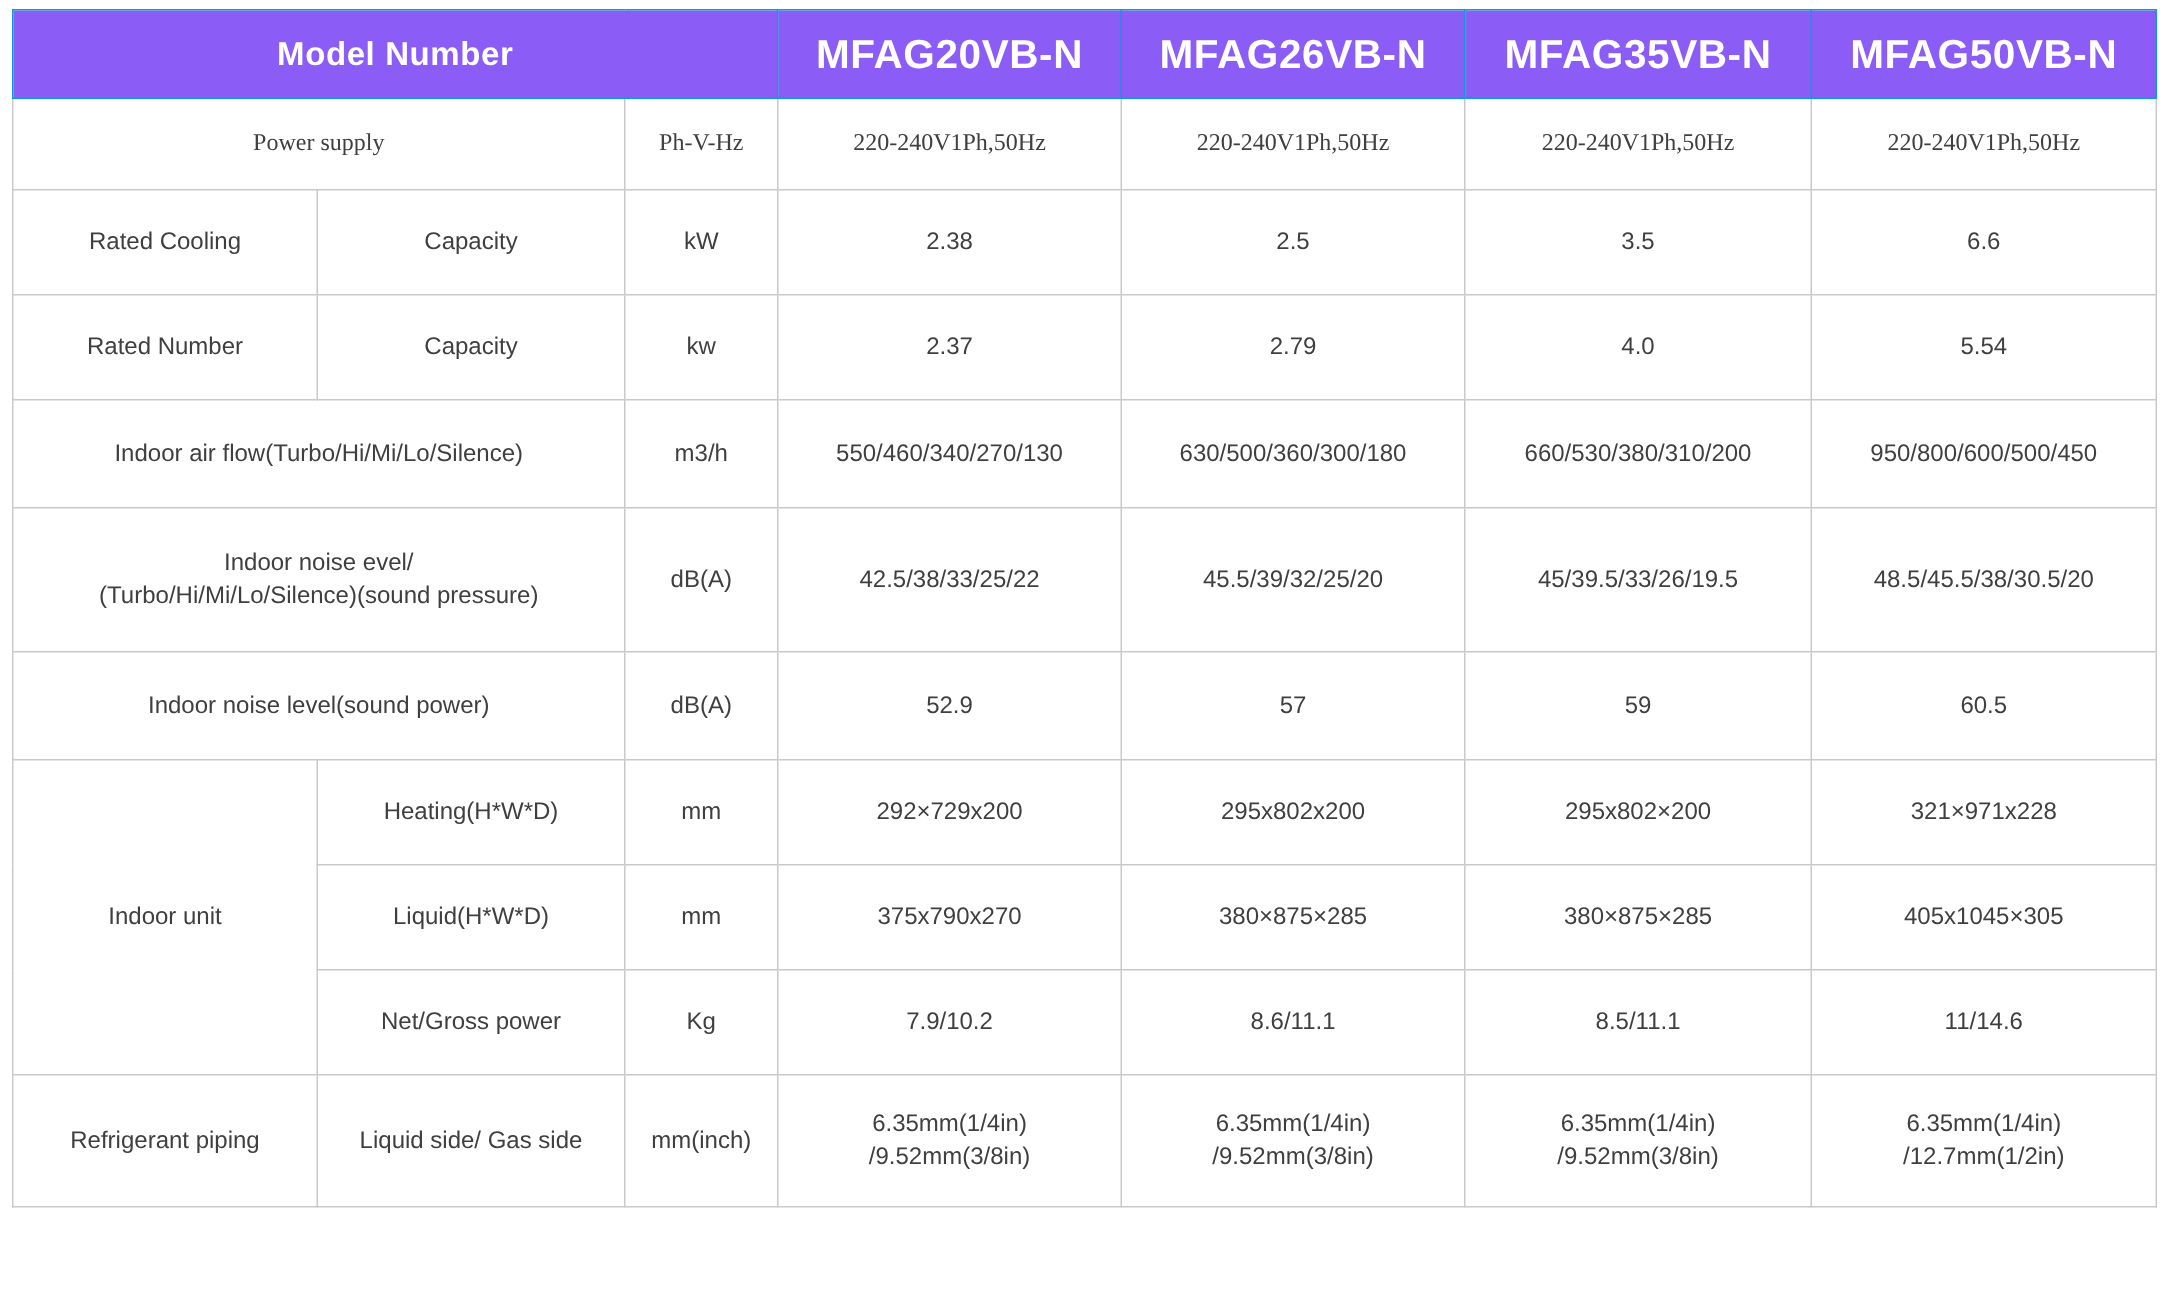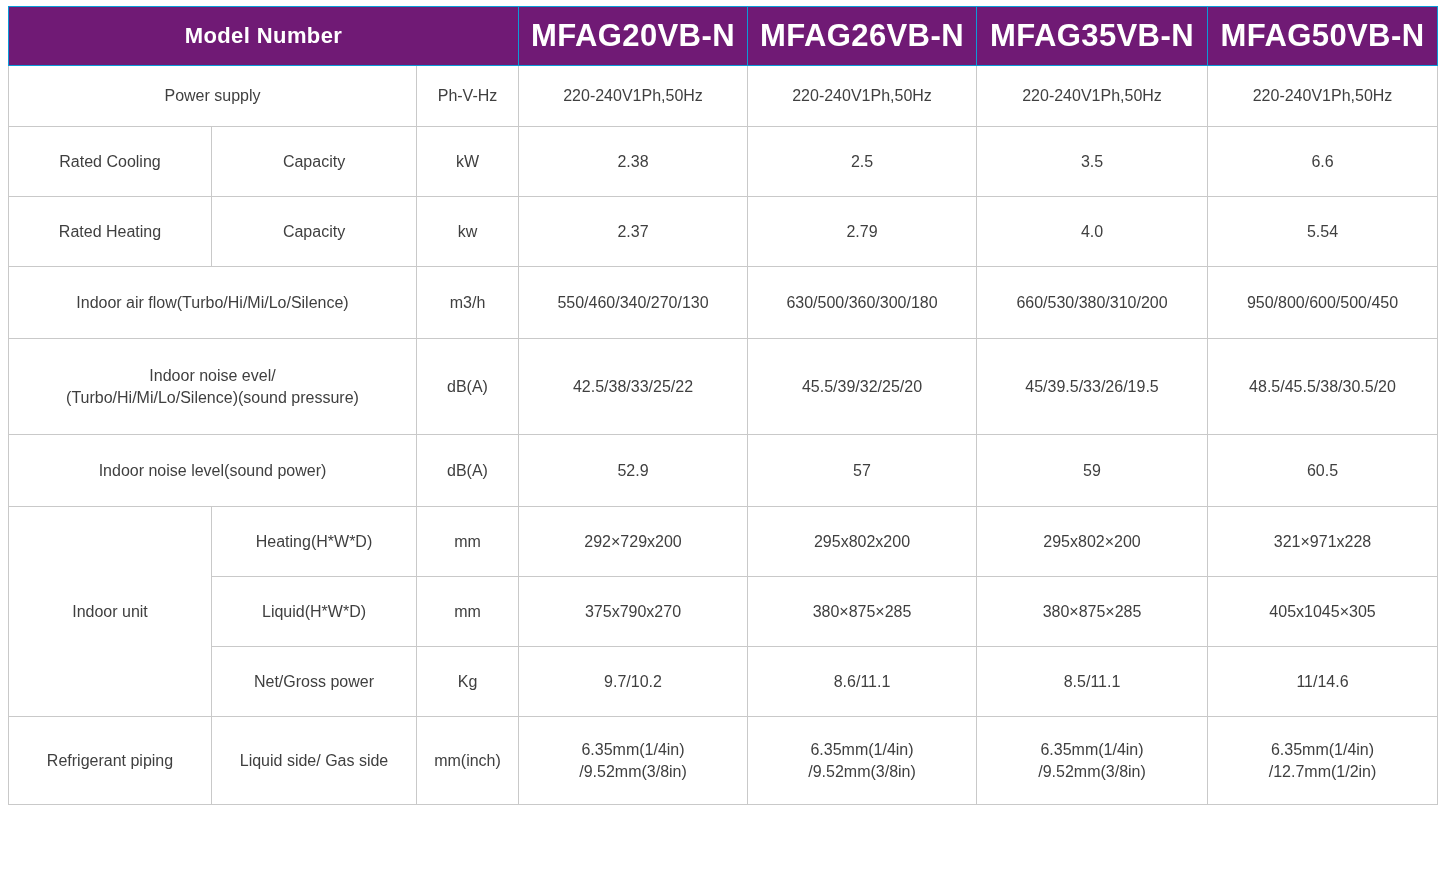--- a/index.html
+++ b/index.html
@@ -29,31 +29,31 @@
     text-align: center;
     vertical-align: middle;
     font-weight: normal;
     font-size: 16px;
     color: #3f3f3f;
     padding: 4px 6px;
     line-height: 1.35;
   }
   
   tr.header-row th {
-    background: #701a75;
+    background: #8b5cf6;
     color: #ffffff;
     font-size: 22px;
     font-weight: bold;
     letter-spacing: 0.4px;
     height: 58px;
     border: 1px solid #0c9ad8;
     padding: 0;
   }
   tr.header-row th.model-head {
-    font-size: 31px;
+    font-size: 27px;
   }
   
   col.c-label-a { width: 203px; }
   col.c-label-b { width: 205px; }
   col.c-unit    { width: 102px; }
   col.c-val     { width: 229px; }
   col.c-val-b   { width: 229px; }
   col.c-val-c   { width: 231px; }
   col.c-val-d   { width: 230px; }
 
@@ -62,21 +62,21 @@
     color: #3f3f3f;
   }
   td.unit {
     font-size: 16.5px;
     color: #3f3f3f;
   }
   td.value {
     font-size: 16px;
     color: #4a4a4a;
   }
-  .row-h-1 { height: 61px; }
+  .row-h-1 { height: 61px; font-family: Liberation Serif, serif; }
   .row-h-2 { height: 70px; }
   .row-h-3 { height: 72px; padding-left: 36px; }
   .row-h-4 { height: 88px; margin-top: 12px; }
   .row-h-5 { height: 96px; }
   .multiline { white-space: pre-line; }
 </style>
 </head>
 <body>
 
 <div class="spec-sheet">
@@ -114,21 +114,21 @@
         <td class="label">Rated Cooling</td>
         <td class="label">Capacity</td>
         <td class="unit">kW</td>
         <td class="value">2.38</td>
         <td class="value">2.5</td>
         <td class="value">3.5</td>
         <td class="value">6.6</td>
       </tr>
 
       <tr class="row-h-2">
-        <td class="label">Rated Heating</td>
+        <td class="label">Rated Number</td>
         <td class="label">Capacity</td>
         <td class="unit">kw</td>
         <td class="value">2.37</td>
         <td class="value">2.79</td>
         <td class="value">4.0</td>
         <td class="value">5.54</td>
       </tr>
 
       <tr class="row-h-3">
         <td class="label" colspan="2">Indoor air flow(Turbo/Hi/Mi/Lo/Silence)</td>
@@ -173,21 +173,21 @@
         <td class="unit">mm</td>
         <td class="value">375x790x270</td>
         <td class="value">380×875×285</td>
         <td class="value">380×875×285</td>
         <td class="value">405x1045×305</td>
       </tr>
 
       <tr class="row-h-2">
         <td class="label">Net/Gross power</td>
         <td class="unit">Kg</td>
-        <td class="value">9.7/10.2</td>
+        <td class="value">7.9/10.2</td>
         <td class="value">8.6/11.1</td>
         <td class="value">8.5/11.1</td>
         <td class="value">11/14.6</td>
       </tr>
 
       <tr class="row-h-4">
         <td class="label">Refrigerant piping</td>
         <td class="label">Liquid side/ Gas side</td>
         <td class="unit">mm(inch)</td>
         <td class="value multiline">6.35mm(1/4in)

